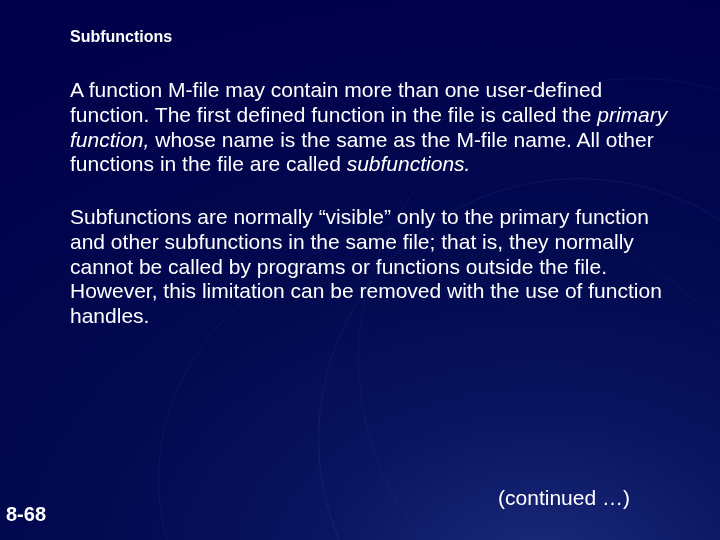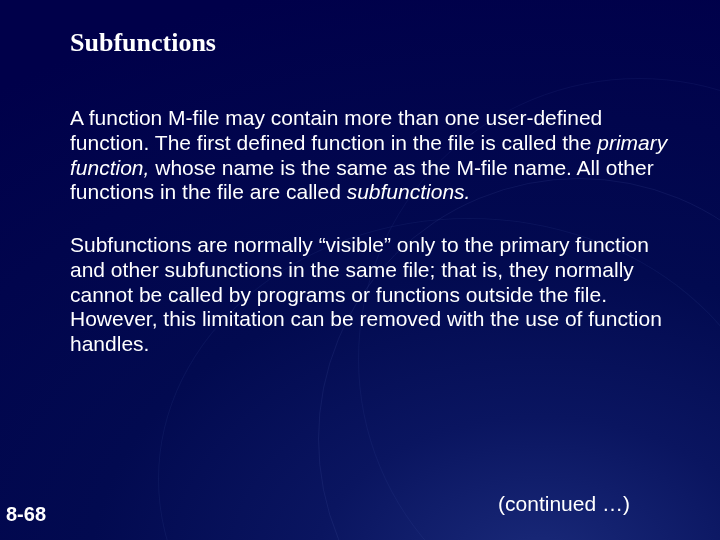--- a/index.html
+++ b/index.html
@@ -50,45 +50,44 @@
     border-radius: 50%;
     pointer-events: none;
   }
   .content {
     position: absolute;
     left: 70px;
     top: 28px;
     right: 40px;
   }
   .title {
-    font-size: 26px;
+    font-size: 16px;
     font-weight: bold;
-    margin-bottom: 48px;
-    font-family: Liberation Serif, serif;
+    margin-bottom: 32px;
   }
   .para {
     font-size: 21px;
     line-height: 1.18;
     margin-bottom: 24px;
     margin-top: 28px;
   }
   .ital {
     font-style: italic;
   }
   .slidenum {
     position: absolute;
     left: 6px;
     bottom: 14px;
     font-size: 20px;
     font-weight: bold;
   }
   .cont {
     position: absolute;
     right: 90px;
-    bottom: 24px;
+    bottom: 30px;
     font-size: 21px;
   }
 </style>
 </head>
 <body>
 
 <div class="swirl"></div>
 <div class="swirl2"></div>
 <div class="swirl3"></div>
 

